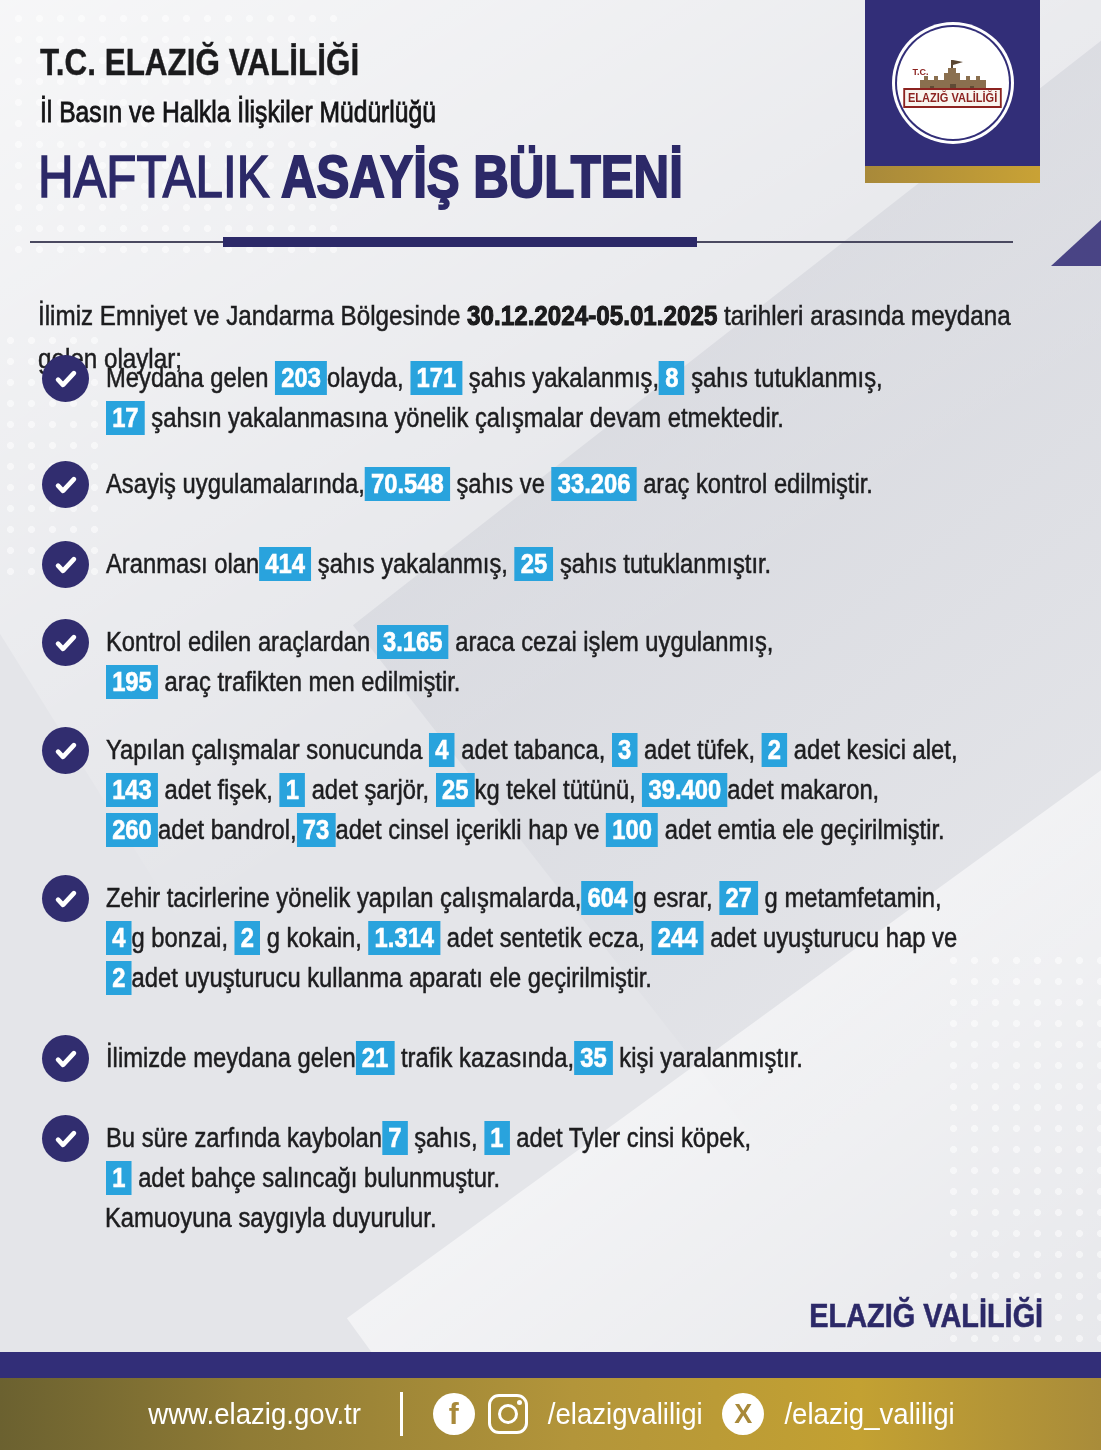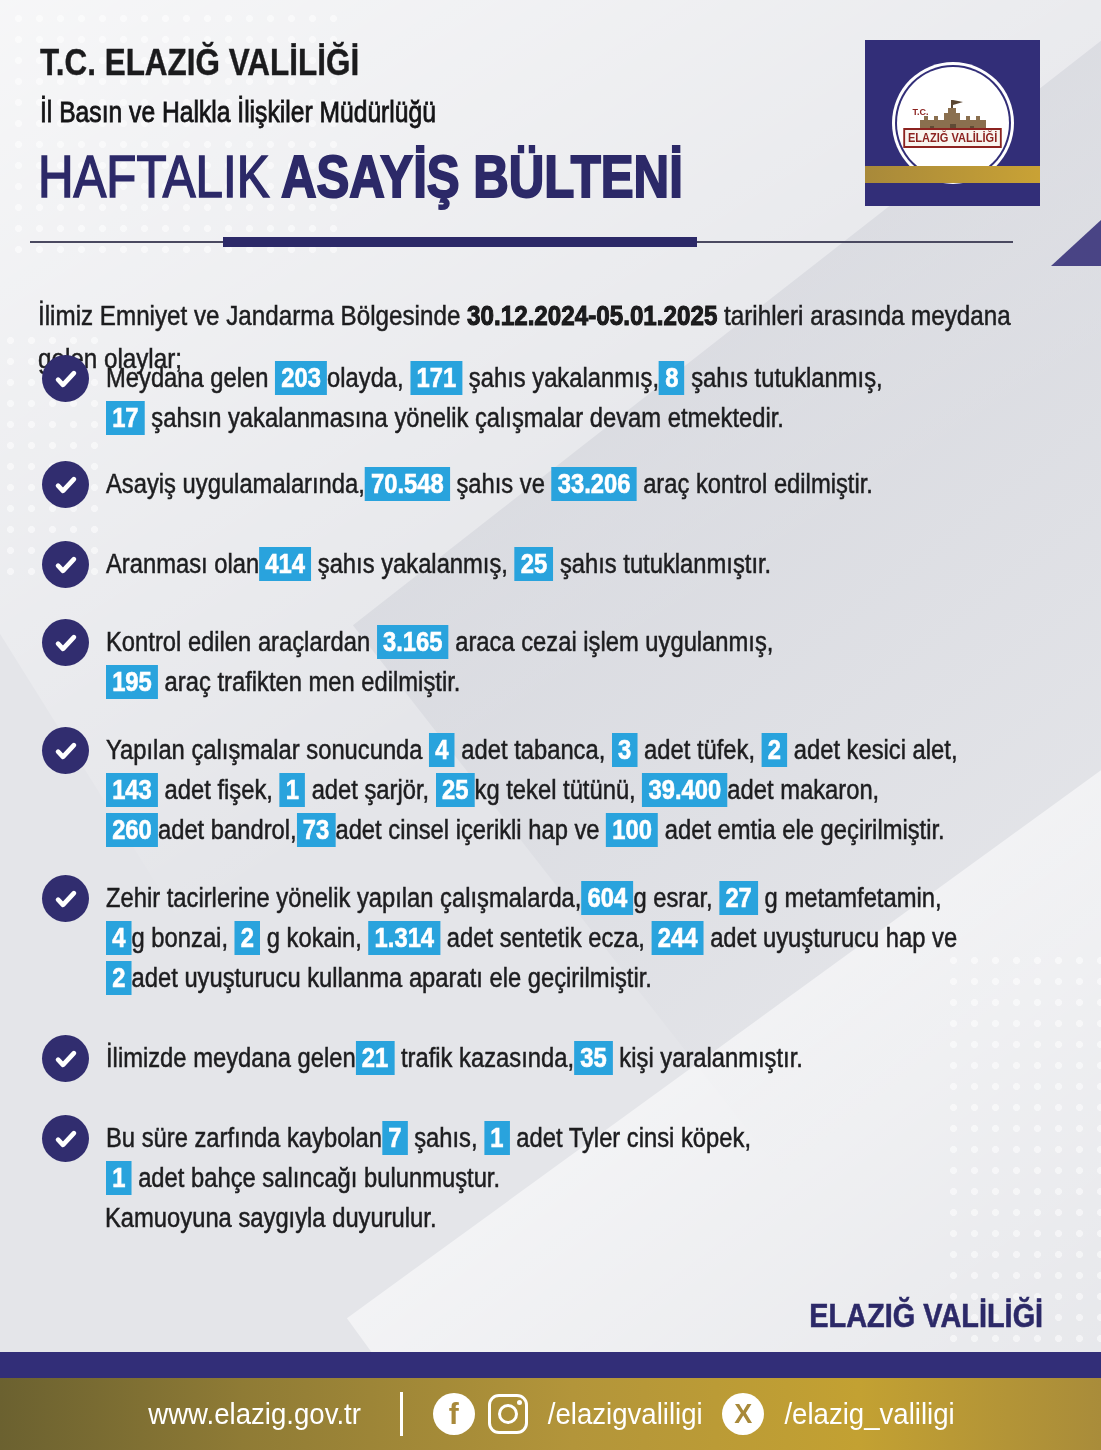--- a/index.html
+++ b/index.html
@@ -53,21 +53,21 @@
     position:absolute;left:38px;top:142px;font-size:60px;color:#2c2968;
     white-space:nowrap;transform:scaleX(.82);transform-origin:left top;
   }
   .title-light{font-weight:400;-webkit-text-stroke:1.6px #2c2968;margin-right:14px;}
   .title-bold{font-weight:700;-webkit-text-stroke:2px #2c2968;}
   .divider-line{position:absolute;left:30px;top:241px;width:983px;height:2px;background:#4a4960;}
   .divider-bar{position:absolute;left:223px;top:237px;width:474px;height:10px;background:#2c2968;}
   
   .logo-square{
     position:absolute;left:865px;top:0;width:175px;height:166px;background:#322e78;
-    display:flex;align-items:center;justify-content:center;margin-top:40px;
+    display:flex;align-items:center;justify-content:center;
   }
   .logo-gold{position:absolute;left:865px;top:166px;width:175px;height:17px;
     background:linear-gradient(90deg,#a8893a,#c9a235);}
   .logo-circle{
     width:112px;height:112px;border-radius:50%;background:#fff;
     box-shadow:0 0 0 2px #322e78, 0 0 0 5px #ffffff;
     display:flex;flex-direction:column;align-items:center;justify-content:center;
     position:relative;
   }
   .logo-tc{position:absolute;left:16px;top:40px;font-size:9px;font-weight:700;color:#8c2320;}

